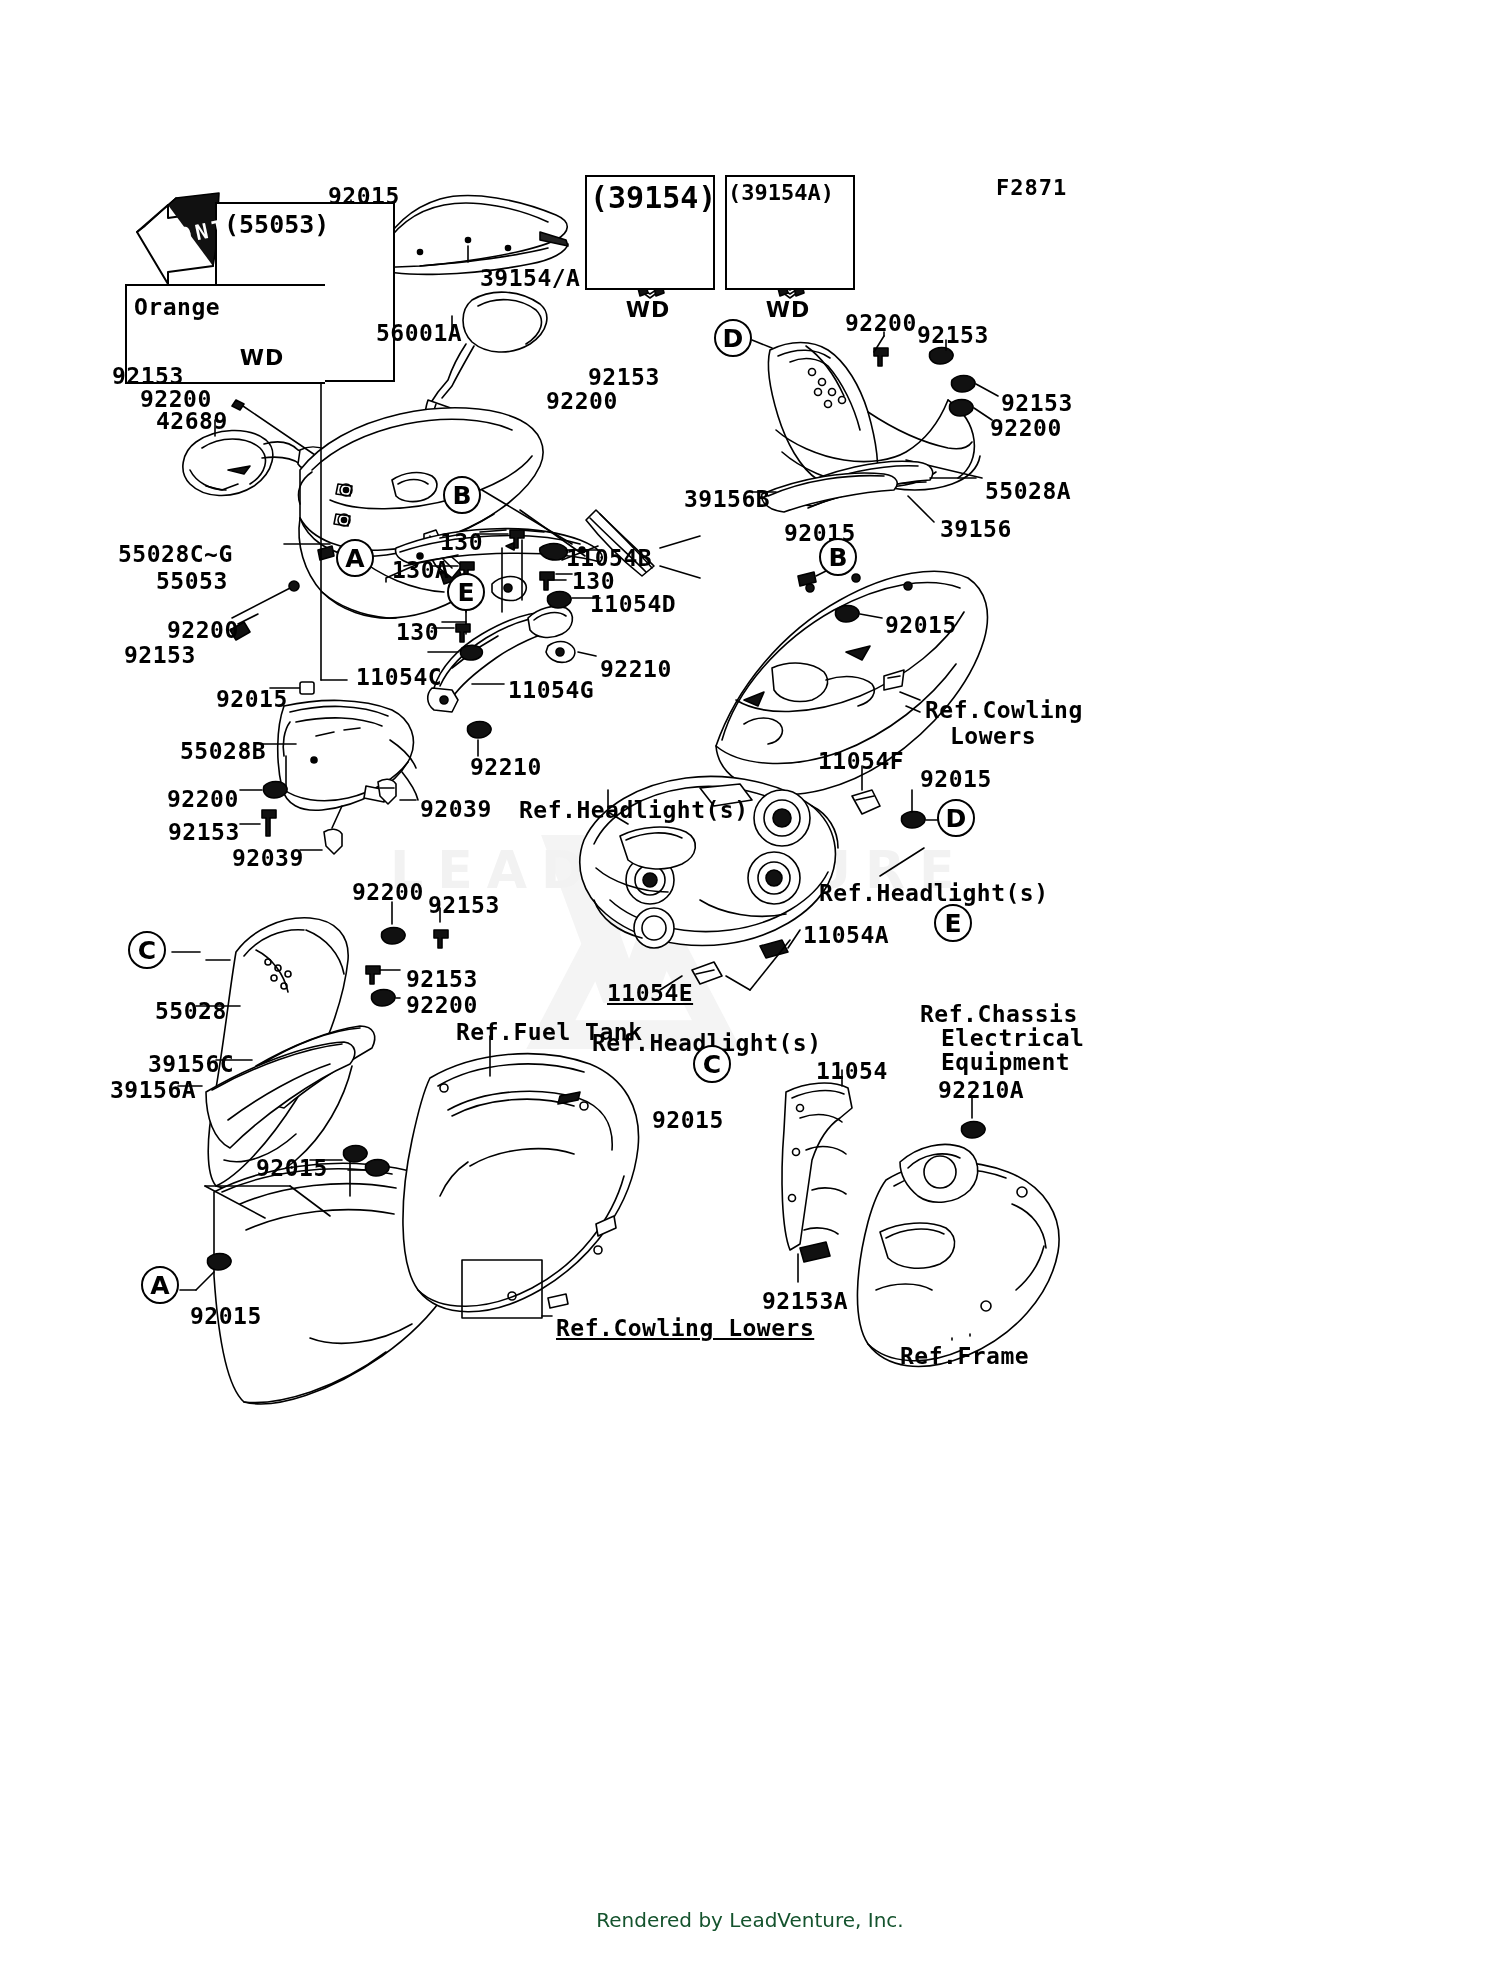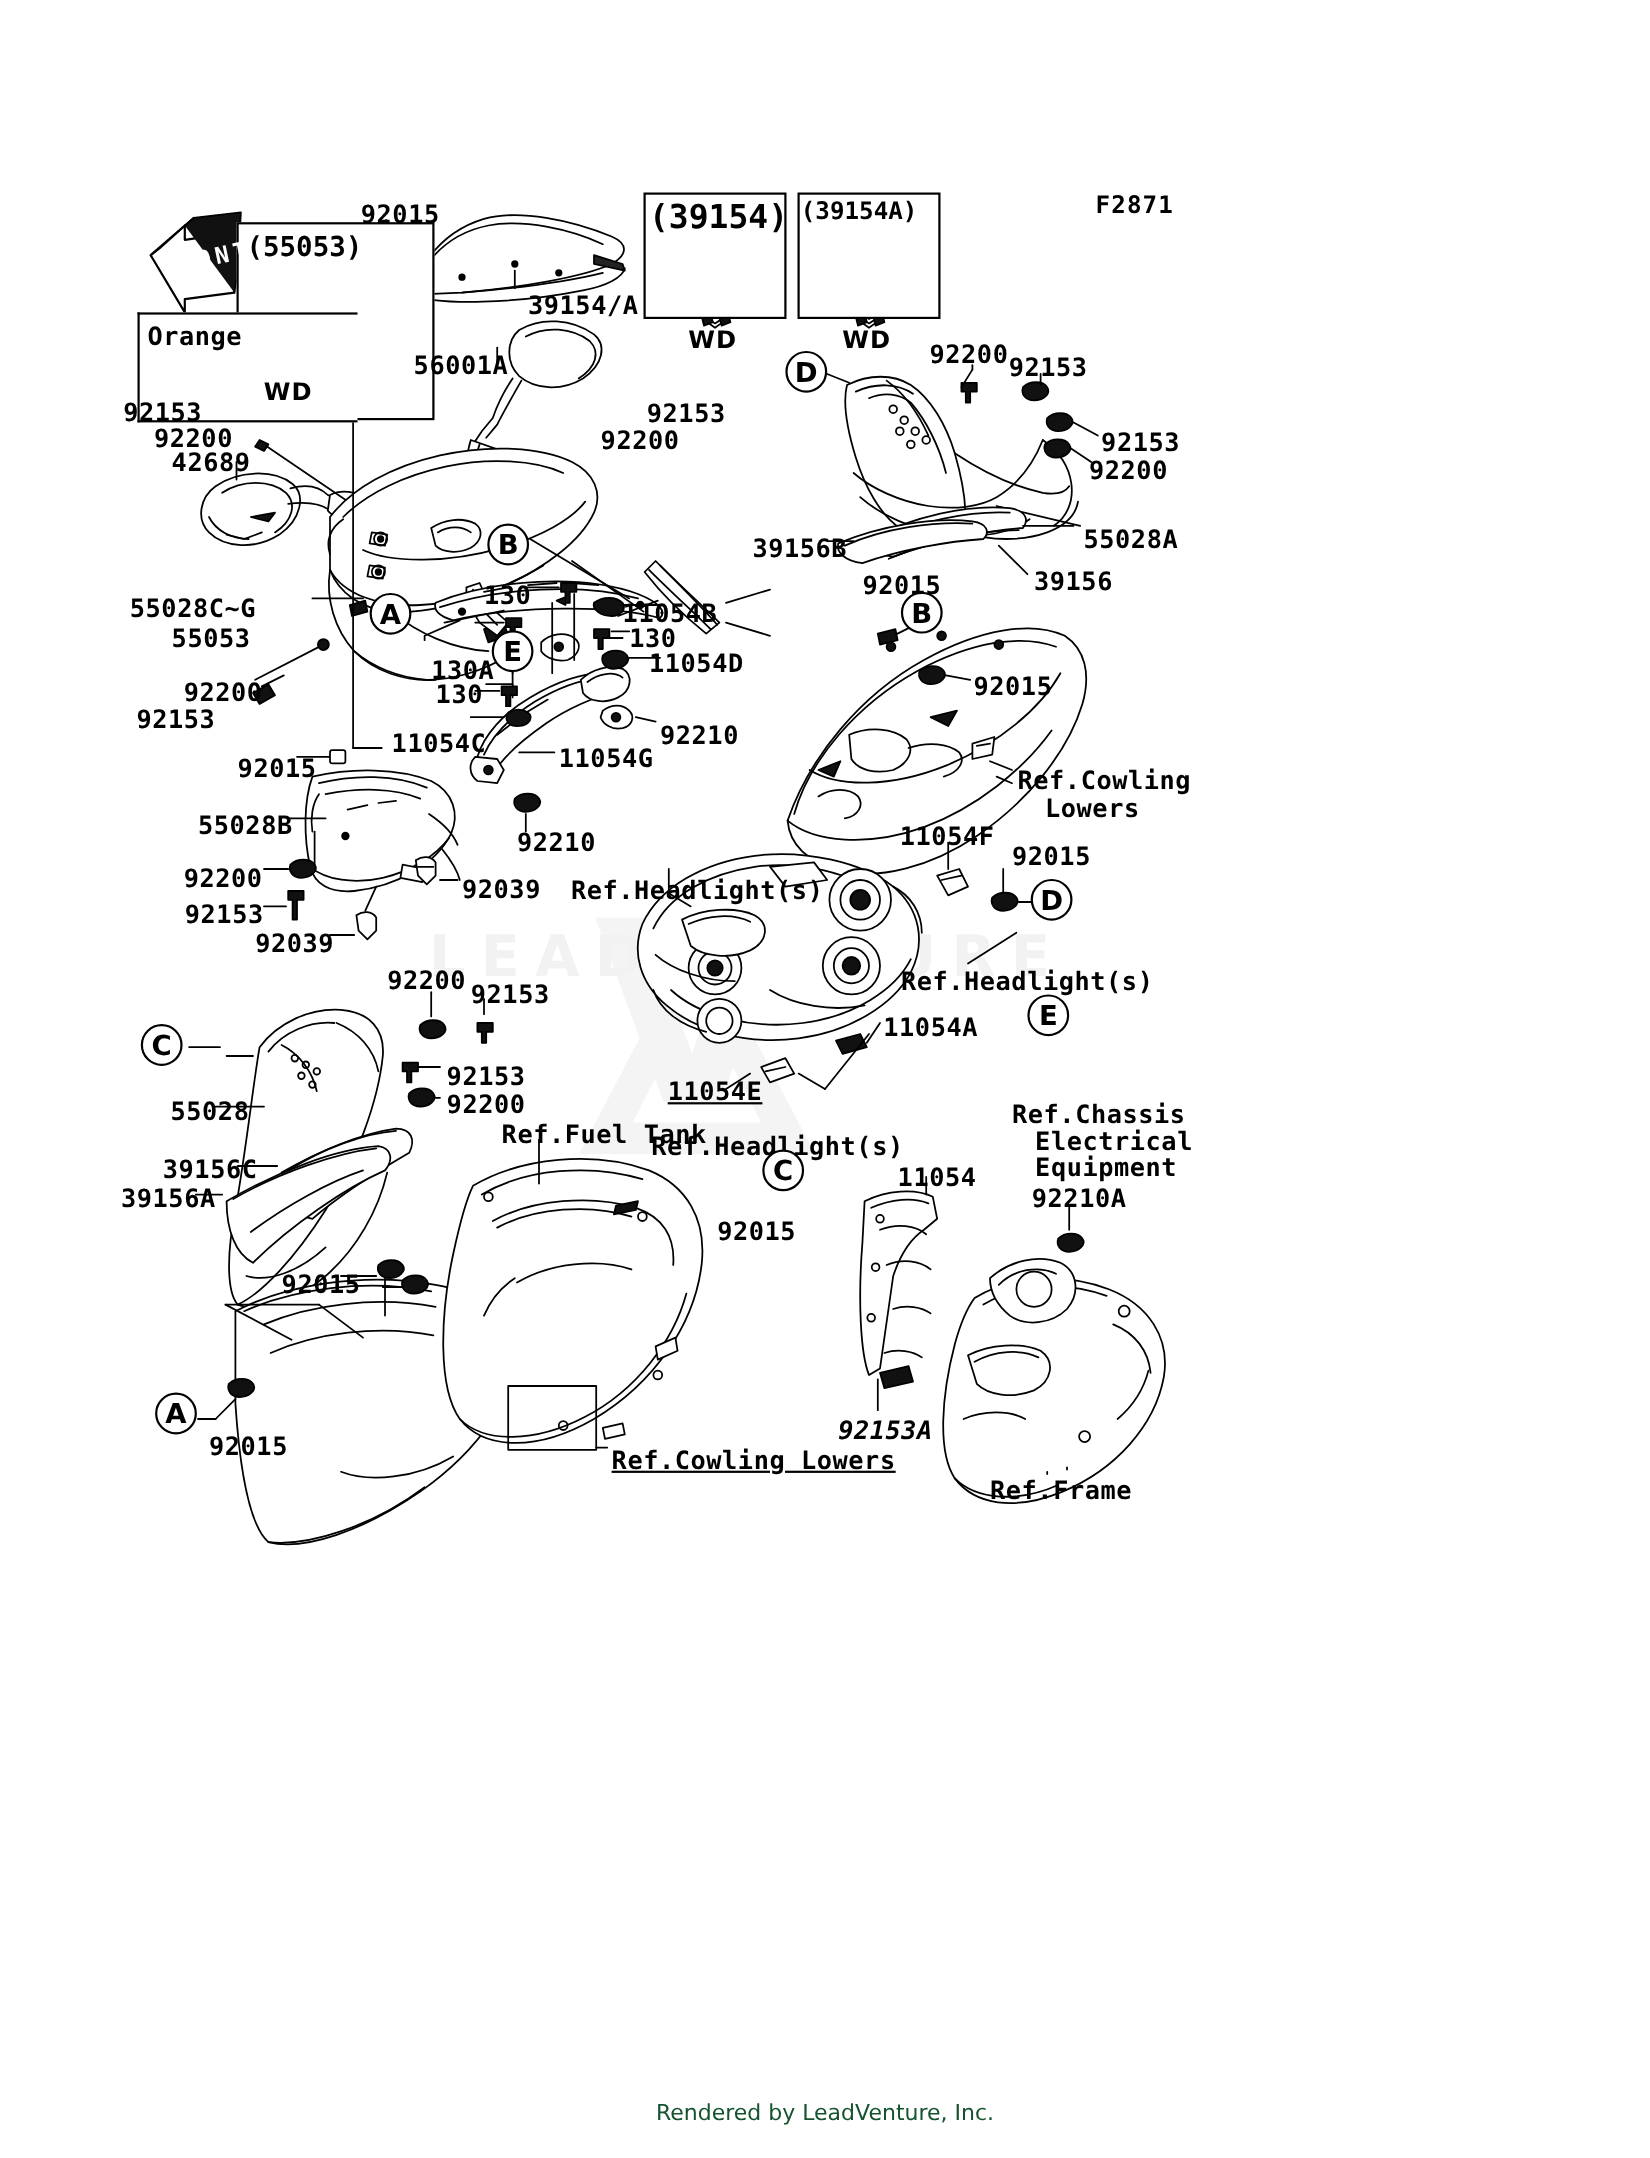--- a/index.html
+++ b/index.html
@@ -624,21 +624,21 @@
       <div class="lbl" style="left: 1001px; top: 392px;">92153</div>
       <div class="lbl" style="left: 990px; top: 417px;">92200</div>
       <div class="lbl" style="left: 985px; top: 480px;">55028A</div>
       <div class="lbl" style="left: 684px; top: 488px;">39156B</div>
       <div class="lbl" style="left: 940px; top: 518px;">39156</div>
       <div class="lbl" style="left: 784px; top: 522px;">92015</div>
       <div class="lbl" style="left: 118px; top: 543px;">55028C~G</div>
       <div class="lbl" style="left: 156px; top: 570px;">55053</div>
       <div class="lbl" style="left: 440px; top: 531px;">130</div>
       <div class="lbl" style="left: 566px; top: 547px;">11054B</div>
-      <div class="lbl" style="left: 392px; top: 559px; margin-top: 40px;">130A</div>
+      <div class="lbl" style="left: 392px; top: 559px;">130A</div>
       <div class="lbl" style="left: 572px; top: 570px;">130</div>
       <div class="lbl" style="left: 590px; top: 593px;">11054D</div>
       <div class="lbl" style="left: 396px; top: 621px;">130</div>
       <div class="lbl" style="left: 356px; top: 646px; margin-top: 20px;">11054C</div>
       <div class="lbl" style="left: 600px; top: 658px;">92210</div>
       <div class="lbl" style="left: 885px; top: 614px;">92015</div>
       <div class="lbl" style="left: 167px; top: 619px;">92200</div>
       <div class="lbl" style="left: 124px; top: 644px;">92153</div>
       <div class="lbl" style="left: 216px; top: 688px;">92015</div>
       <div class="lbl" style="left: 508px; top: 679px;">11054G</div>
@@ -666,21 +666,21 @@
       <div class="lbl" style="left: 941px; top: 1027px;">Electrical</div>
       <div class="lbl" style="left: 941px; top: 1051px;">Equipment</div>
       <div class="lbl" style="left: 816px; top: 1060px;">11054</div>
       <div class="lbl" style="left: 938px; top: 1079px;">92210A</div>
       <div class="lbl" style="left: 456px; top: 1021px;">Ref.Fuel Tank</div>
       <div class="lbl" style="left: 148px; top: 1053px;">39156C</div>
       <div class="lbl" style="left: 110px; top: 1079px;">39156A</div>
       <div class="lbl" style="left: 652px; top: 1109px;">92015</div>
       <div class="lbl" style="left: 256px; top: 1157px;">92015</div>
       <div class="lbl" style="left: 190px; top: 1305px;">92015</div>
-      <div class="lbl" style="left: 762px; top: 1290px; font-style: italic;">92153A</div>
+      <div class="lbl" style="left: 762px; top: 1290px;">92153A</div>
       <div class="lbl" style="left: 556px; top: 1317px; text-decoration: underline;">Ref.Cowling Lowers</div>
       <div class="lbl" style="left: 900px; top: 1345px;">Ref.Frame</div>
     </div>
 
   <div id="circles-host">
       <div class="circ" style="left: 714px; top: 319px;">D</div>
       <div class="circ" style="left: 443px; top: 476px;">B</div>
       <div class="circ" style="left: 336px; top: 539px;">A</div>
       <div class="circ" style="left: 447px; top: 573px;">E</div>
       <div class="circ" style="left: 819px; top: 538px;">B</div>

